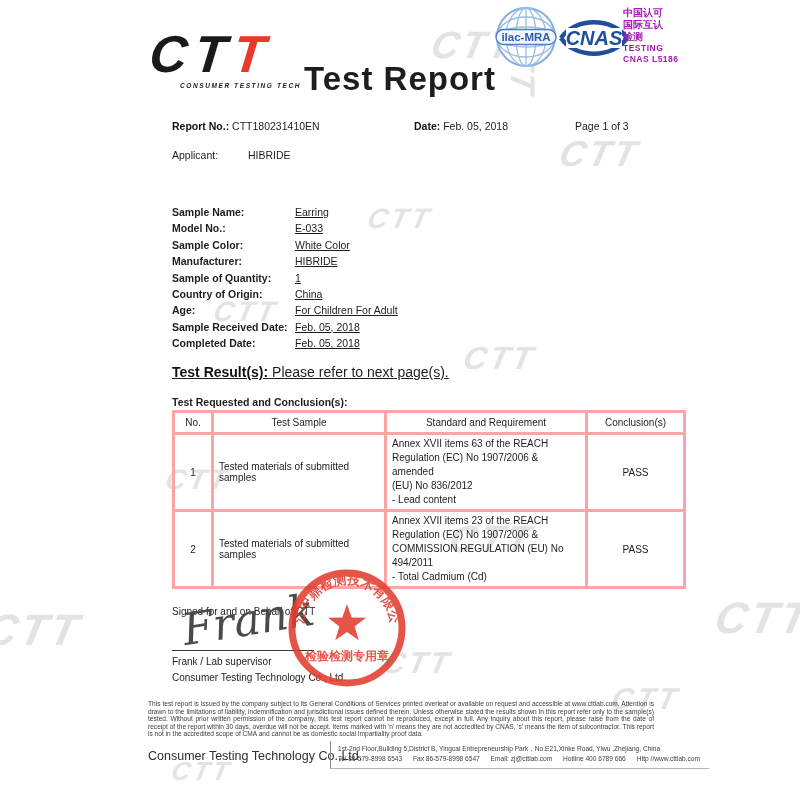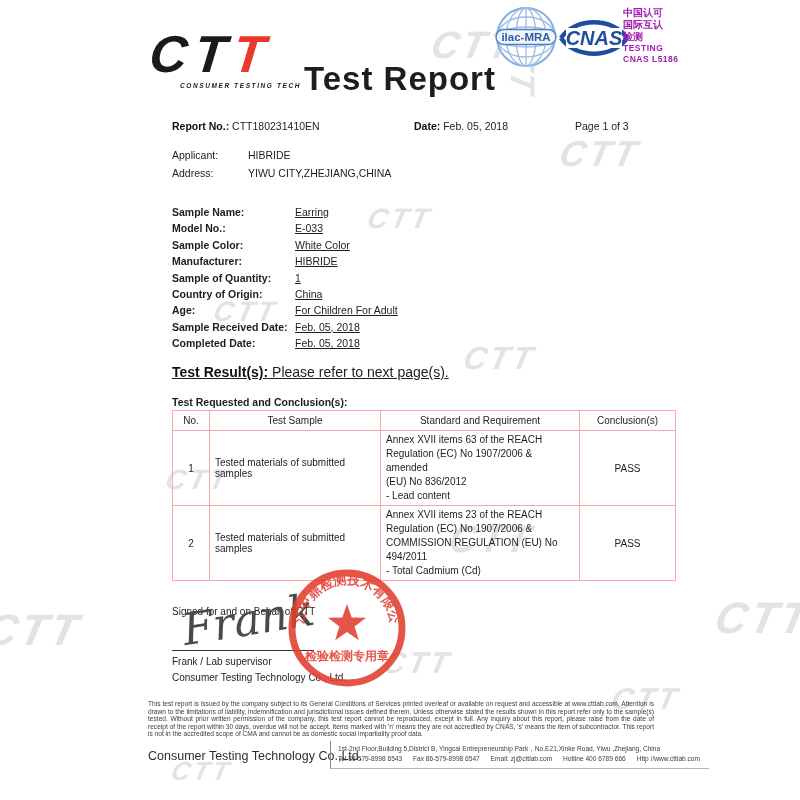--- a/index.html
+++ b/index.html
@@ -33,21 +33,21 @@
   .app-row .lab{display:inline-block;width:76px;font-weight:normal;}
   
   .intro{position:absolute;left:172px;top:190px;font-size:10.5px;z-index:1;}
   .fields{position:absolute;left:172px;top:206px;width:470px;z-index:1;}
   .frow{height:16.4px;font-size:10.5px;text-decoration:underline;}
   .frow .flab{display:inline-block;width:123px;font-weight:bold;}
   
   .result-line{position:absolute;left:172px;top:364px;font-size:14px;text-decoration:underline;z-index:1;}
   .tbl-head{position:absolute;left:172px;top:396px;font-size:10.5px;font-weight:bold;z-index:1;}
   table.ct{position:absolute;left:172px;top:410px;border-collapse:collapse;z-index:1;table-layout:fixed;}
-  table.ct th,table.ct td{border:1px solid #fca5a5;font-size:10px;font-weight:normal;padding:2px 5px;vertical-align:middle;}
+  table.ct th,table.ct td{border:3px solid #fca5a5;font-size:10px;font-weight:normal;padding:2px 5px;vertical-align:middle;}
   table.ct th{text-align:center;height:15px;}
   .col-no{width:26px;text-align:center;}
   .col-sample{width:160px;}
   .col-std{width:188px;}
   .col-con{width:85px;text-align:center;}
   td.std{white-space:pre-line;font-size:9.6px;line-height:14px;padding:4px 5px;}
   td.no{text-align:center;}
   td.con{text-align:center;}
   
   .sig-block{position:absolute;left:172px;top:586px;z-index:1;}
@@ -129,23 +129,20 @@
   </div>
 
   <div class="report-row">
     <span class="seg" style="left:0;"><b class="lbl">Report No.:</b> <span>CTT180231410EN</span></span>
     <span class="seg" style="left:206px;margin-left:36px;"><b class="lbl">Date:</b> <span>Feb. 05, 2018</span></span>
     <span class="seg" style="left:403px;">Page 1 of 3</span>
   </div>
 
   <div class="app-row" style="top:149px;">
     <span class="lab">Applicant:</span><span>HIBRIDE</span>
-  </div>
-  <div class="app-row" style="top:167px;">
-    <span class="lab">Address:</span><span>YIWU CITY,ZHEJIANG,CHINA</span>
   </div>
 
   <div class="fields">
     <div class="frow"><span class="flab">Sample Name:</span><span>Earring</span></div>
     <div class="frow"><span class="flab">Model No.:</span><span>E-033</span></div>
     <div class="frow"><span class="flab">Sample Color:</span><span>White Color</span></div>
     <div class="frow"><span class="flab">Manufacturer:</span><span>HIBRIDE</span></div>
     <div class="frow"><span class="flab">Sample of Quantity:</span><span>1</span></div>
     <div class="frow"><span class="flab">Country of Origin:</span><span>China</span></div>
     <div class="frow"><span class="flab">Age:</span><span>For Children For Adult</span></div>

